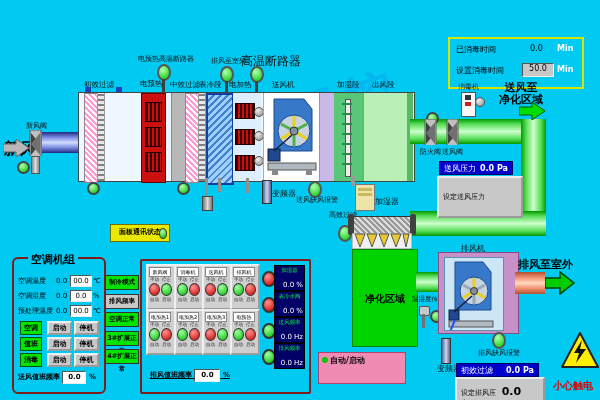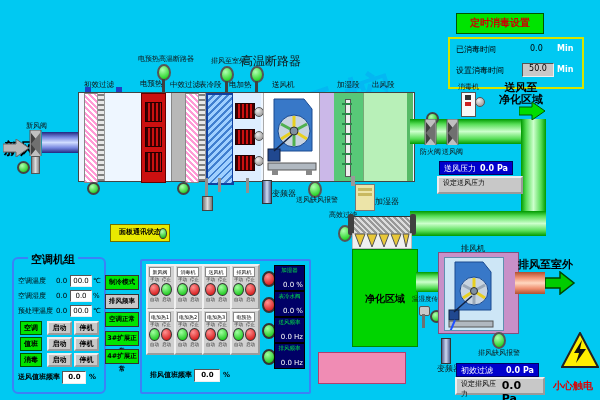--- a/index.html
+++ b/index.html
@@ -33,30 +33,30 @@
         background:radial-gradient(circle at 35% 30%,#b0ffb0,#00c800);}
   .graycirc{position:absolute;width:8px;height:8px;border-radius:50%;background:radial-gradient(circle at 35% 30%,#eee,#888);border:1px solid #555;}
   
   .duct-g-h{position:absolute;background:linear-gradient(180deg,#009900 0,#55dd55 20%,#ccffcc 50%,#55dd55 80%,#009900 100%);}
   .duct-g-v{position:absolute;background:linear-gradient(90deg,#009900 0,#55dd55 20%,#ccffcc 50%,#55dd55 80%,#009900 100%);}
   .duct-blue{position:absolute;background:linear-gradient(180deg,#202880 0,#7888e0 25%,#d0dcff 50%,#7888e0 75%,#202880 100%);}
   .duct-salmon{position:absolute;background:linear-gradient(180deg,#b05030 0,#f09070 25%,#ffd8c0 50%,#f09070 75%,#b05030 100%);}
   
   .bluebox{position:absolute;background:#0000cc;border:1px solid #000060;color:#fff;font-size:8px;
            display:flex;align-items:center;justify-content:space-between;padding:0 4px;}
-  .setbox{position:absolute;background:#c8c8c8;border:2px outset #eee;display:flex;
-          justify-content:space-between;padding:0 4px;font-size:7px;}
+  .setbox{position:absolute;background:#c8c8c8;border:2px outset #eee;display:flex;align-items:center;
+          justify-content:space-between;padding:12px 4px;font-size:7px;}
   .setbox .v{font-size:11px;font-weight:bold;}
   
   .gbtn{background:#00e400;border:1px solid #005500;text-align:center;font-size:7px;font-weight:bold;line-height:12px;}
   .graybtn{background:#c8c8c8;border:2px outset #eee;text-align:center;font-size:7px;font-weight:bold;line-height:10px;cursor:pointer;}
   .statusbox{position:absolute;left:0;width:32px;height:13px;text-align:center;font-size:6.5px;font-weight:bold;line-height:13px;border:1px solid #333;}
   .statusbox.green{background:#00e400;}
   .statusbox.gray{background:#c8c8c8;}
-  .panelbox{position:absolute;border:2px solid #3b82f6;border-radius:6px;}
+  .panelbox{position:absolute;border:2px solid #7f1d1d;border-radius:6px;}
   .paneltitle{position:absolute;top:-7px;left:14px;background:#00c9f2;padding:0 3px;font-size:11px;font-weight:bold;}
   
   .mini{position:absolute;width:26px;height:42px;background:#d0d0d0;border:2px outset #f0f0f0;}
   .mini .mlabel{position:absolute;left:1px;top:1px;width:20px;height:8px;background:#fff;border:1px solid #888;
                 font-size:5px;line-height:8px;text-align:center;overflow:hidden;white-space:nowrap;}
   .mini .ml{position:absolute;font-size:4.5px;line-height:5px;color:#222;white-space:nowrap;}
   .dlight{position:absolute;width:9px;height:11px;border-radius:50%;border:1px solid #333;}
   .dlight[data-state="red"]{background:radial-gradient(circle at 35% 30%,#ff9090,#cc0000);}
   .dlight[data-state="green"]{background:radial-gradient(circle at 35% 30%,#a0ffa0,#00bb00);}
   .alight{position:absolute;width:10px;height:12px;border-radius:50%;border:2px solid #333;}
@@ -77,21 +77,20 @@
   .valve{position:absolute;width:13px;height:26px;}
   .sensor-stem{position:absolute;width:3px;background:#404040;}
 </style>
 </head>
 <body>
 
 <div class="screen">
 
   <div class="watermark">华东工控</div>
 
-  <div class="abs disinfect-btn">定时消毒设置</div>
   <div class="abs disinfect-panel">
     <div class="dp-row" style="top:5px;">
       <span class="abs" style="left:2px;">已消毒时间</span>
       <span class="abs" style="left:76px;">0.0</span>
       <span class="abs dp-unit" style="left:103px;">Min</span>
     </div>
     <div class="dp-row" style="top:26px;">
       <span class="abs" style="left:2px;">设置消毒时间</span>
       <span class="abs inbox" style="left:68px;top:-2px;width:30px;height:12px;">50.0</span>
       <span class="abs dp-unit" style="left:103px;">Min</span>
@@ -448,23 +447,24 @@
           </div>
         </div>
         <div class="analog" style="left: 120px; top: 82px;">
           <div class="alight" data-state="green" style="left: 0px; top: 6px;"></div>
           <div class="abox">
             <div class="alab">排风频率</div>
             <div class="aval">0.0 Hz</div>
           </div>
         </div>
       </div>
-    <div class="vrow" style="left:8px;top:108px;font-weight:bold;">
+    <div class="vrow" style="left:8px;top:108px;font-weight:bold;text-decoration:underline;">
       <span>排风值班频率</span>
       <span class="valbox" style="width:24px;height:11px;line-height:11px;">0.0</span>
       <span>%</span>
     </div>
   </div>
 
   <div class="abs legend">
+    <div class="lrow"><span class="dot" id="dot1" style="background: rgb(0, 204, 0);"></span><span>自动/启动</span></div>
   </div>
 
 </div>
 
 </body></html>

